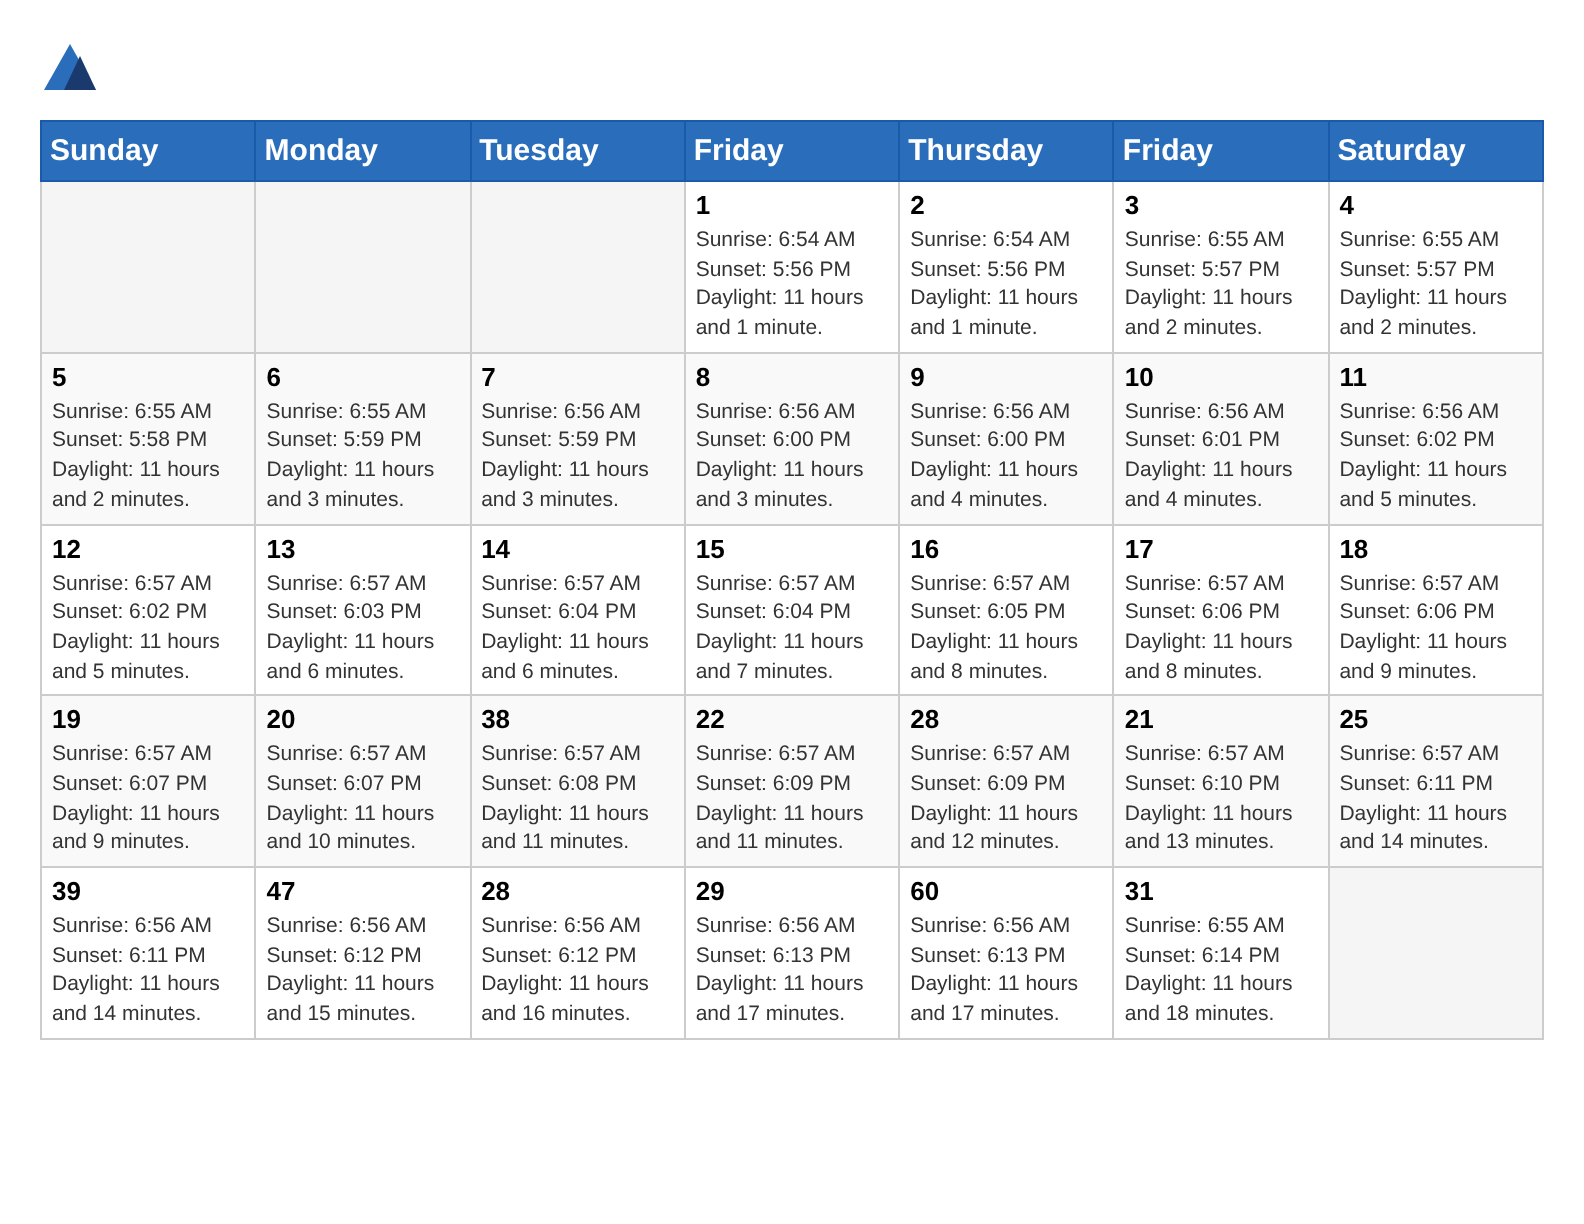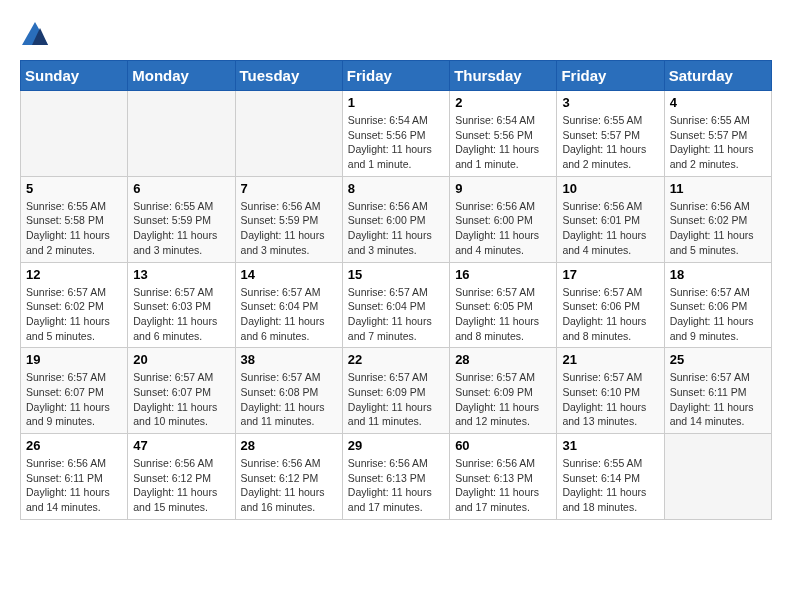--- a/index.html
+++ b/index.html
@@ -301,21 +301,21 @@
         <td>
           <div class="day-number">25</div>
           <div class="day-info" style="white-space: pre-line;">Sunrise: 6:57 AM
 Sunset: 6:11 PM
 Daylight: 11 hours
 and 14 minutes.</div>
         </td>
       </tr>
       <tr>
         <td>
-          <div class="day-number">26</div>
+          <div class="day-number">39</div>
           <div class="day-info" style="white-space: pre-line;">Sunrise: 6:56 AM
 Sunset: 6:11 PM
 Daylight: 11 hours
 and 14 minutes.</div>
         </td>
         <td>
           <div class="day-number">47</div>
           <div class="day-info" style="white-space: pre-line;">Sunrise: 6:56 AM
 Sunset: 6:12 PM
 Daylight: 11 hours

